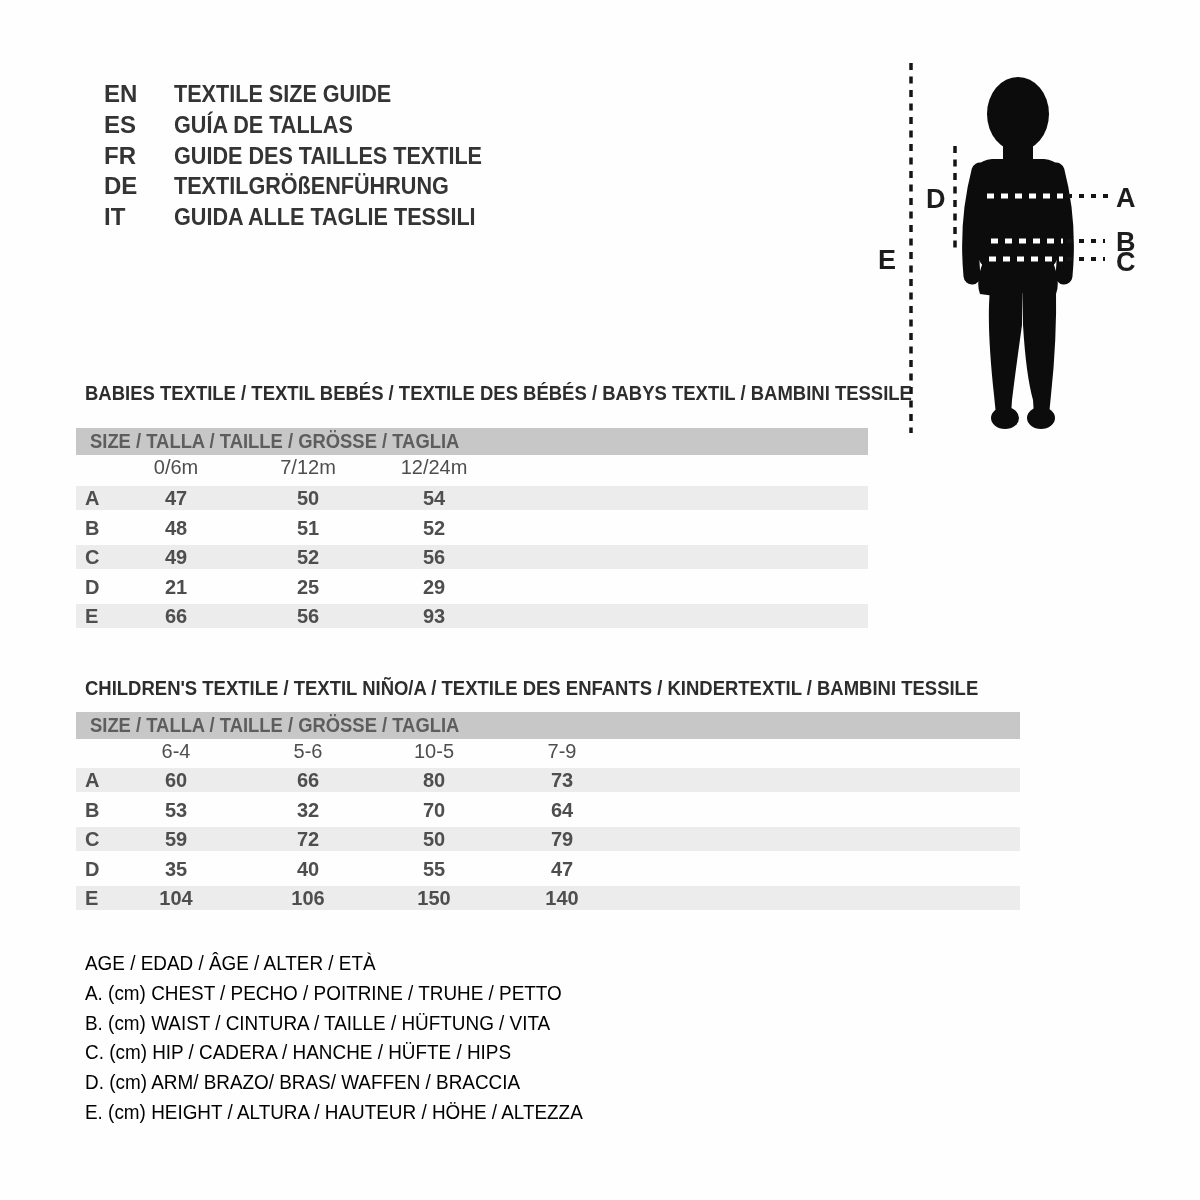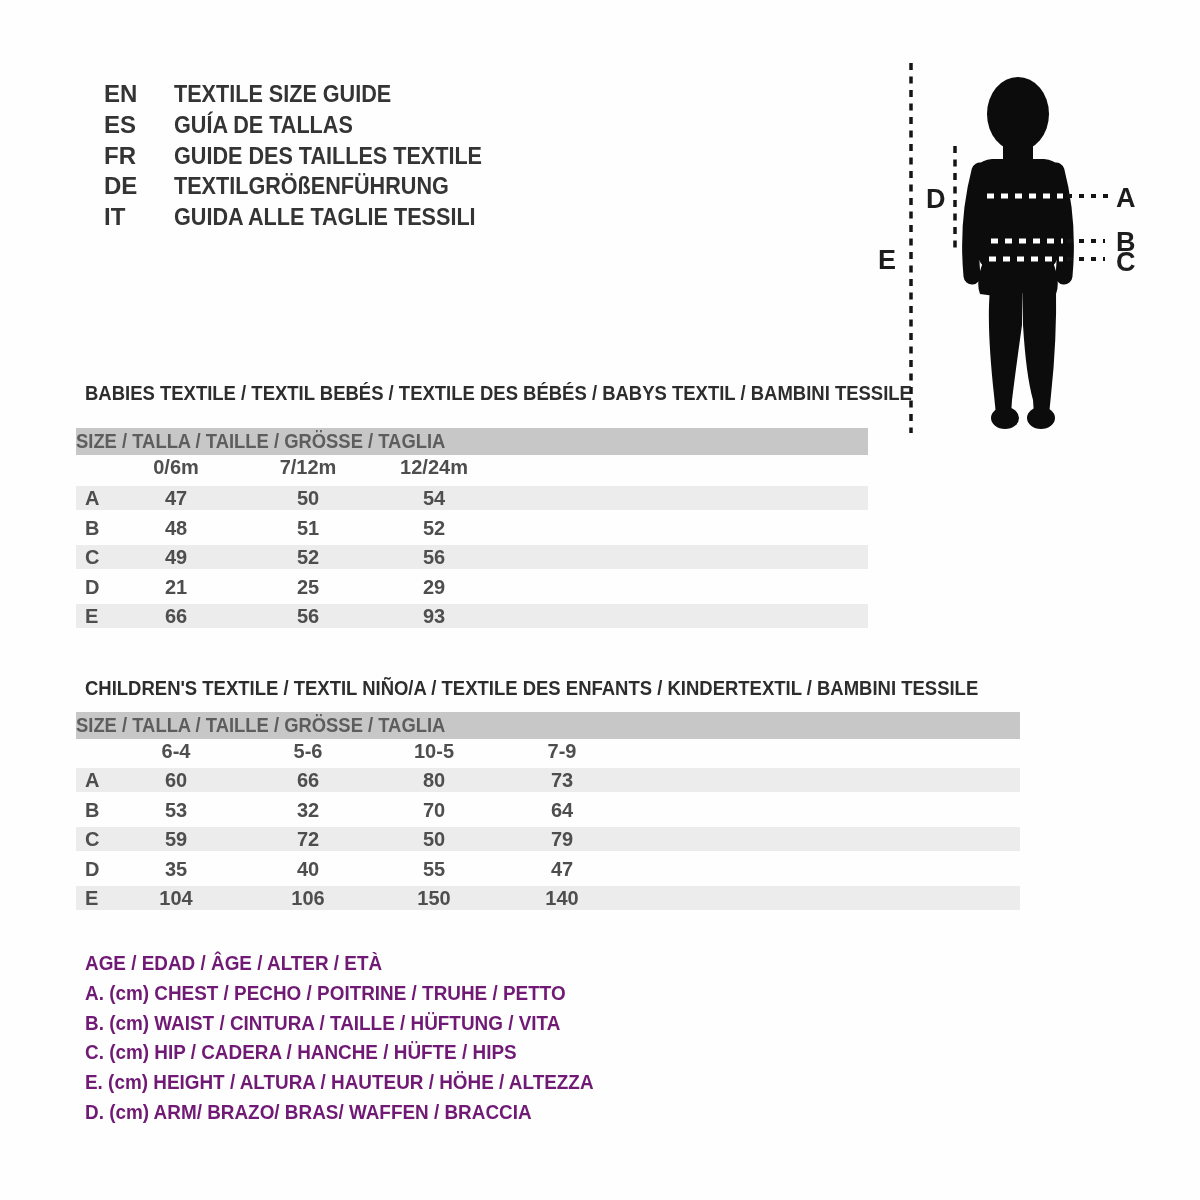--- a/index.html
+++ b/index.html
@@ -17,37 +17,37 @@
   .lang-label .cond { transform:scaleX(0.9); }
 
   
   .figure { position:absolute; left:860px; top:55px; width:300px; height:390px; }
 
   
   .sec-title { position:absolute; left:85px; font-size:21px; font-weight:bold; color:#2d2d2d; }
 
   
   .stable { position:absolute; left:76px; }
-  .size-bar { background:#c7c7c7; height:27px; line-height:27px; 
+  .size-bar { background:#c7c7c7; height:27px; line-height:27px; padding-left:14px;
               font-size:20px; font-weight:bold; color:#5d5d5d; }
-  .colhead { position:relative; font-size:20px; font-weight:bold; color:#4e4e4e; }
+  .colhead { position:relative; font-size:20px; font-weight:normal; color:#4e4e4e; }
   .babies .colhead { height:31px; line-height:33px; }
   .kids .colhead   { height:29px; line-height:30px; }
   .trow { position:relative; height:29.5px; font-size:20px; font-weight:bold; color:#4e4e4e; }
   .trow.alt { background:linear-gradient(to bottom, #ececec 0, #ececec 24px, rgba(0,0,0,0) 24px); }
   .trow span, .colhead span { position:absolute; top:0; line-height:25px; }
   .cl { left:9px; }
   .c1 { left:100px; transform:translateX(-50%); }
   .c2 { left:232px; transform:translateX(-50%); }
   .c3 { left:358px; transform:translateX(-50%); }
   .c4 { left:486px; transform:translateX(-50%); }
 
   
   .legend { position:absolute; left:85px; top:948px; }
-  .legend-line { height:29.8px; line-height:29.8px; font-size:21px; font-weight:bold; color:#701a75; }
+  .legend-line { height:29.8px; line-height:29.8px; font-size:21px; font-weight:normal; color:#000000; }
 </style>
 </head>
 <body>
 
 <div class="page">
 
   <div class="lang-block">
     <div class="lang-row">
       <span class="lang-code">EN</span>
       <span class="lang-label"><span class="cond">TEXTILE SIZE GUIDE</span></span>
@@ -208,20 +208,20 @@
     <div class="legend-line">
       <span class="cond" style="transform:scaleX(0.9);">A. (cm) CHEST / PECHO / POITRINE / TRUHE / PETTO</span>
     </div>
     <div class="legend-line">
       <span class="cond" style="transform:scaleX(0.9);">B. (cm) WAIST / CINTURA / TAILLE / HÜFTUNG / VITA</span>
     </div>
     <div class="legend-line">
       <span class="cond" style="transform:scaleX(0.9);">C. (cm) HIP / CADERA / HANCHE / HÜFTE / HIPS</span>
     </div>
     <div class="legend-line">
+      <span class="cond" style="transform:scaleX(0.9);">D. (cm) ARM/ BRAZO/ BRAS/ WAFFEN / BRACCIA</span>
+    </div>
+    <div class="legend-line">
       <span class="cond" style="transform:scaleX(0.9);">E. (cm) HEIGHT / ALTURA / HAUTEUR / HÖHE / ALTEZZA</span>
     </div>
-    <div class="legend-line">
-      <span class="cond" style="transform:scaleX(0.9);">D. (cm) ARM/ BRAZO/ BRAS/ WAFFEN / BRACCIA</span>
-    </div>
   </div>
 
 </div>
 
 </body></html>

